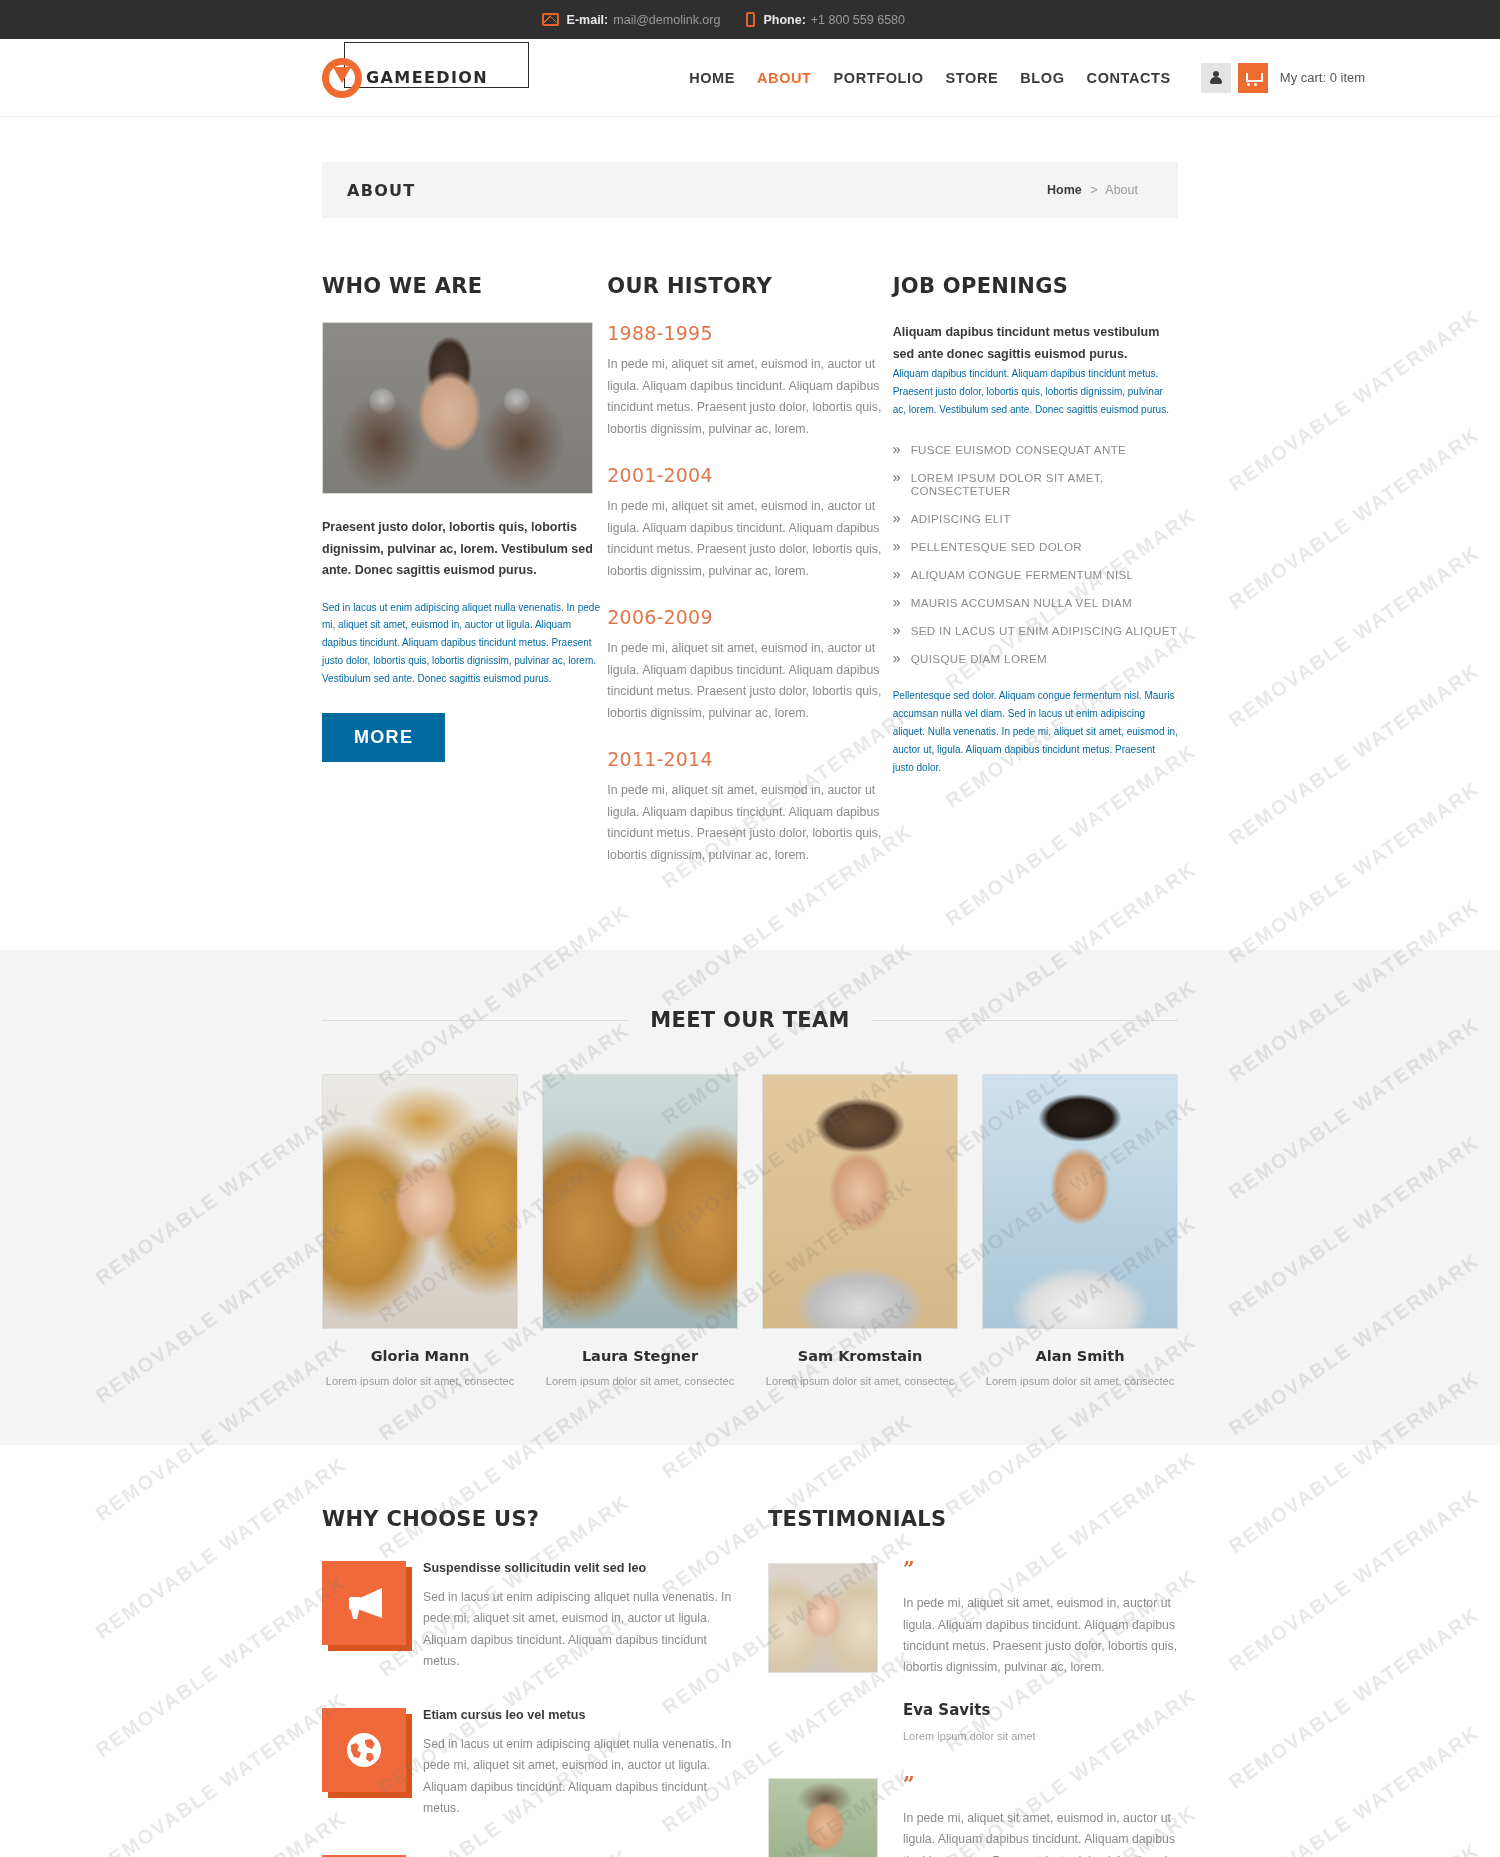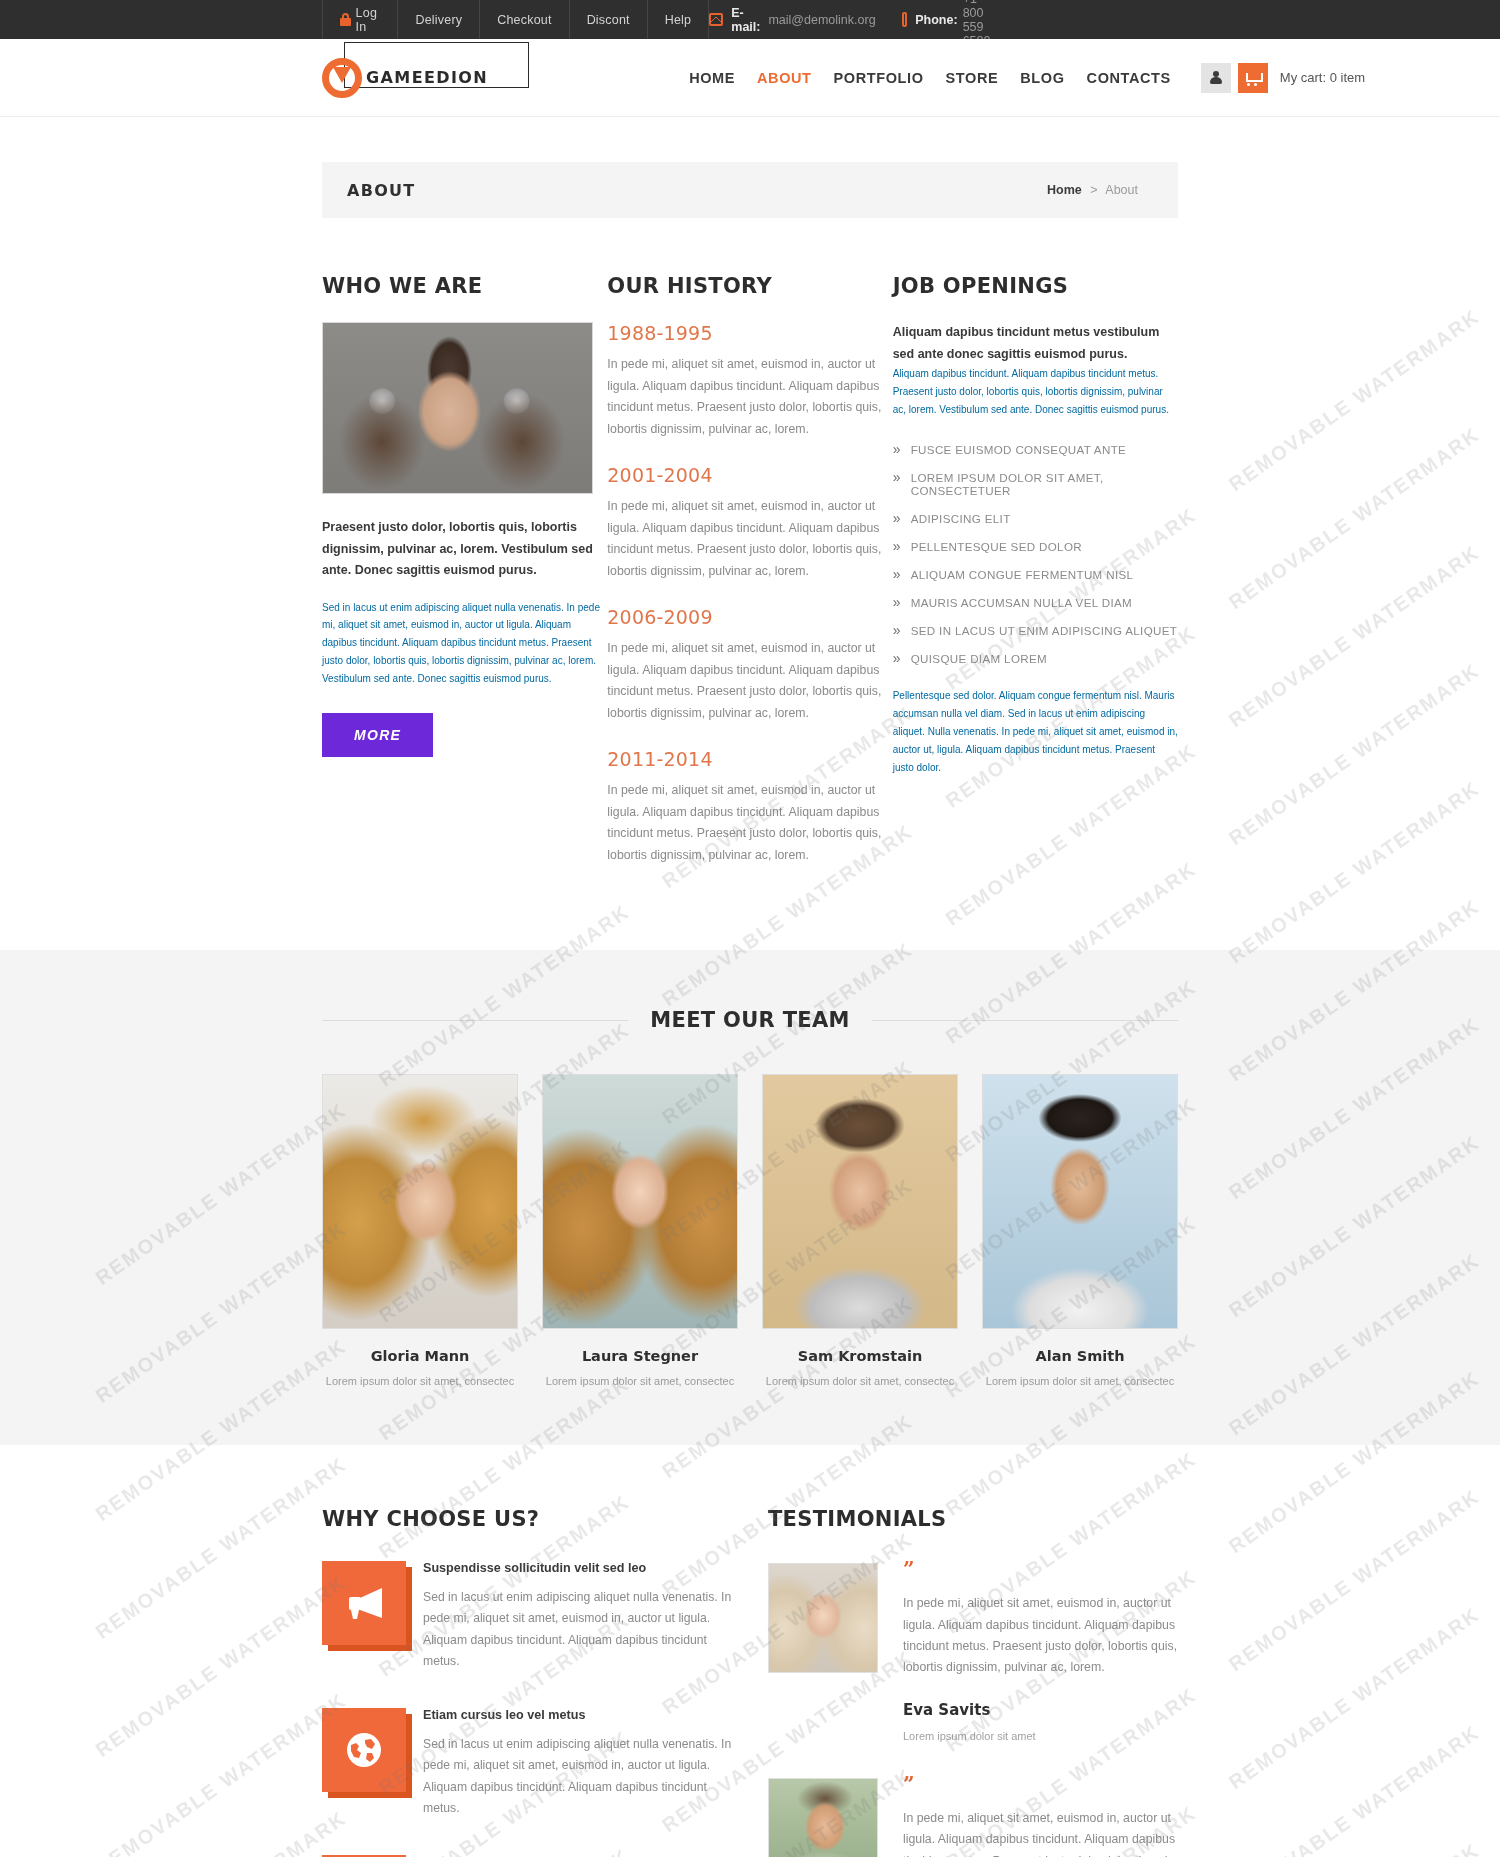--- a/index.html
+++ b/index.html
@@ -124,25 +124,24 @@
       radial-gradient(ellipse 62px 70px at 74% 70%, #5d4636 0%, rgba(93,70,54,0) 70%),
       radial-gradient(circle 17px at 22% 46%, #cfcfcf 0%, #9a9a9a 70%, rgba(154,154,154,0) 80%),
       radial-gradient(circle 17px at 72% 46%, #cfcfcf 0%, #9a9a9a 70%, rgba(154,154,154,0) 80%),
       linear-gradient(#8d8b88, #7e7c79);
     background-repeat: no-repeat;
   }
   .lead { font-size: 12.5px; font-weight: 700; color: #3a3a3a; line-height: 1.72;
           margin-bottom: 17px; }
   .body-txt { font-size: 10px; line-height: 1.78; color: #0369a1; }
   .btn-more {
-    display: inline-block; margin-top: 26px; background: #6d28d9; color: #fff;
-    font-size: 14px; font-weight: 700; letter-spacing: 1.3px;
+    display: inline-block; margin-top: 26px; background: #0369a1; color: #fff;
+    font-size: 18px; font-weight: 700; letter-spacing: 1.3px;
     padding: 14px 32px; cursor: pointer; border: none;
     font-family: "Liberation Sans", sans-serif;
-    font-style: italic;
   }
   .hist-year { font-family: "DejaVu Sans", sans-serif; font-size: 19px; color: #e0764a;
                margin-bottom: 10px; letter-spacing: .2px; }
   .hist-block { margin-bottom: 24px; }
   .hist-block p { font-size: 12.3px; line-height: 1.75; color: #8b8b8b; }
 
   .job-lead { font-size: 12.5px; font-weight: 700; color: #3a3a3a; line-height: 1.72;
               }
   ul.job-list { list-style: none; margin: 25px 0 22px; }
   ul.job-list li { font-size: 11.6px; letter-spacing: .35px; color: #8b8b8b;
@@ -233,38 +232,20 @@
             font-size: 15px; color: #2f2f2f; }
   .t-role { margin-top: 11px; font-size: 11px; color: #a2a2a2; }
 </style>
 </head>
 <body>
 
 <div class="page">
 
   <div class="topbar">
     <div class="topbar-inner">
-      <div class="tb-left">
-        <div class="tb-item">
-          <span class="lock-icon"></span>
-          <span>Log In</span>
-        </div>
-        <div class="tb-item">
-          <span>Delivery</span>
-        </div>
-        <div class="tb-item">
-          <span>Checkout</span>
-        </div>
-        <div class="tb-item">
-          <span>Discont</span>
-        </div>
-        <div class="tb-item">
-          <span>Help</span>
-        </div>
-      </div>
       <div class="tb-right">
         <div class="tb-contact">
           <span class="mail-icon"></span>
           <span class="lbl">E-mail:</span>
           <span class="val">mail@demolink.org</span>
         </div>
         <div class="tb-contact">
           <span class="phone-icon"></span>
           <span class="lbl">Phone:</span>
           <span class="val">+1 800 559 6580</span>

